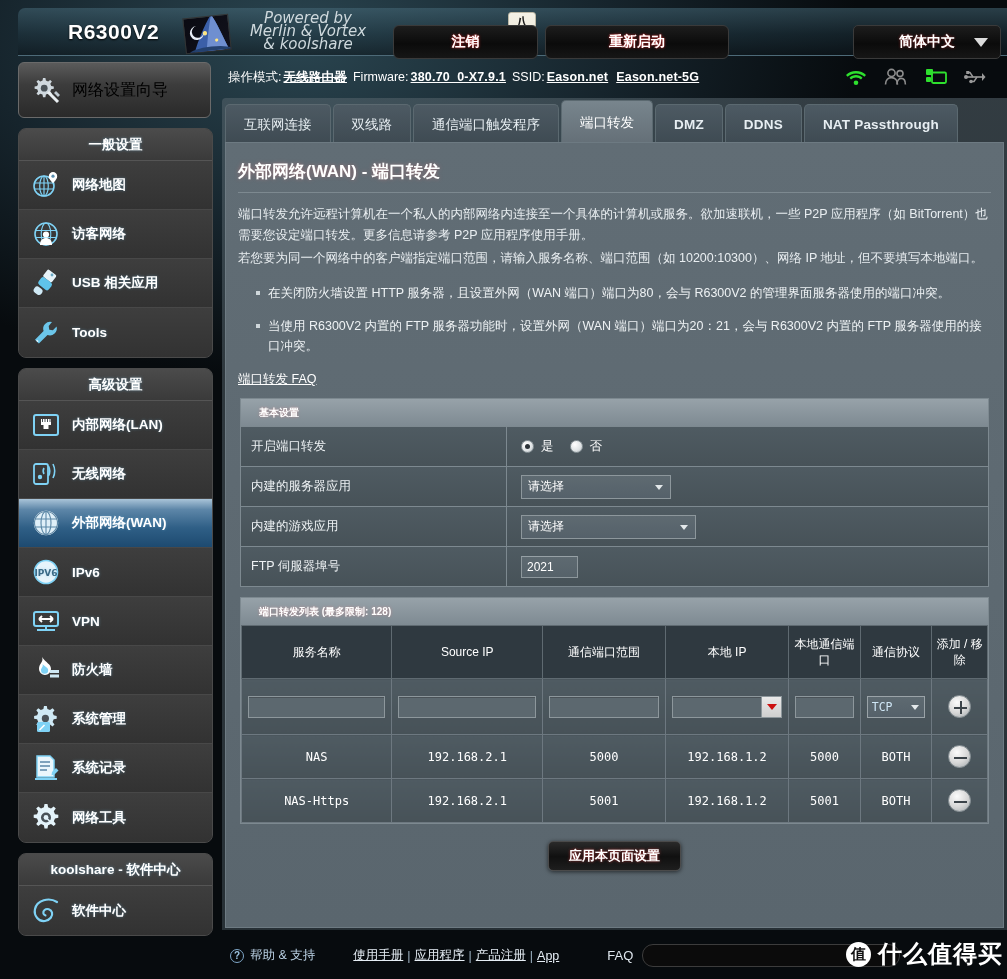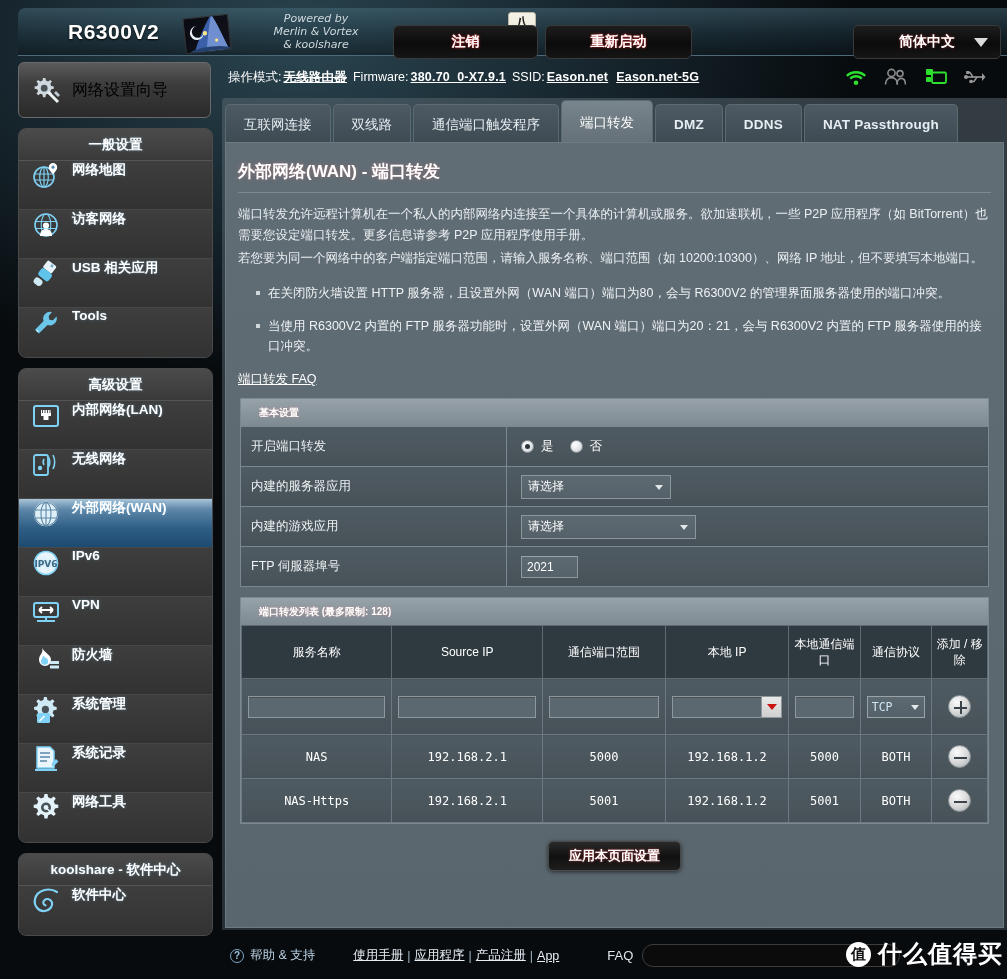--- a/index.html
+++ b/index.html
@@ -33,42 +33,42 @@
     letter-spacing: .5px; text-shadow: 0 1px 2px #000;
   }
   .logo-wrap { position: absolute; left: 160px; top: 2px; width: 220px; height: 46px; }
   .hat-img {
     position: absolute; left: 6px; top: 6px; width: 46px; height: 36px;
     background: linear-gradient(135deg,#0a0a12 0%, #12121c 100%);
     border: 1px solid #333; transform: rotate(-6deg); overflow: hidden;
   }
   .hat-img svg { position:absolute; left:-2px; top:-4px; }
   .powered {
-    position: absolute; left: 58px; top: 2px; width: 160px;
-    color: #cfd9dd; font-size: 11px; font-style: italic;
+    position: absolute; left: 50px; top: 2px; width: 160px;
+    color: #cfd9dd; font-size: 15px; font-style: italic;
     font-family: "DejaVu Sans", sans-serif; line-height: 13px; text-align: center;
   }
   .tile {
     position: absolute; left: 330px; top: 2px; width: 28px; height: 44px;
     background: linear-gradient(180deg,#f4f1e6 0%, #e8e3d2 100%);
     border: 1px solid #bdb8a6; border-radius: 3px;
     color: #1a1a1a; font-size: 13px; text-align: center;
     line-height: 19px; font-weight: bold;
   }
   .tile .t2 { color: #a0201a; }
   .hdr-btn {
     position: absolute; top: 17px; height: 34px;
     background: linear-gradient(180deg,#1d1d1d 0%, #0b0b0b 55%, #161616 100%);
     border: 1px solid #3a3a3a; border-radius: 6px;
     color: #fff; font-size: 14px; font-weight: bold;
     display: flex; align-items: center; justify-content: center;
     text-shadow: 0 0 3px rgba(200,40,40,.85), 0 0 1px rgba(200,40,40,.9);
   }
   #btn-logout { left: 375px; width: 145px; }
-  #btn-reboot { left: 527px; width: 147px; }
+  #btn-reboot { left: 527px; width: 184px; }
   .lang-sel {
     position: absolute; left: 835px; top: 17px; width: 148px; height: 34px;
     background: linear-gradient(180deg,#1d1d1d 0%, #0b0b0b 55%, #161616 100%);
     border: 1px solid #3a3a3a; border-radius: 5px;
     display: flex; align-items: center; justify-content: center;
     color: #fff; font-size: 14px; font-weight: bold;
     text-shadow: 0 0 3px rgba(200,40,40,.6);
   }
   .lang-sel .caret {
     position: absolute; right: 12px; top: 12px;
@@ -106,21 +106,21 @@
     background: linear-gradient(180deg,#3a3a3a 0%, #313131 100%);
   }
   .side-head {
     height: 32px; display: flex; align-items: center; justify-content: center;
     color: #fff; font-size: 13.5px; font-weight: bold;
     background: linear-gradient(180deg,#4b4b4b 0%, #3a3a3a 100%);
     border-bottom: 1px solid #555;
     text-shadow: 0 0 3px rgba(120,190,230,.5);
   }
   .side-item {
-    height: 49px; display: flex; align-items: flex-start; gap: 11px;
+    height: 49px; display: flex; align-items: center; gap: 11px;
     padding-left: 12px; border-bottom: 1px solid #484848;
     color: #fff; font-size: 13.5px; font-weight: bold;
     background: linear-gradient(180deg,#3e3e3e 0%, #323232 100%);
     text-shadow: 0 0 3px rgba(120,190,230,.45);
   }
   .side-item:last-child { border-bottom: none; }
   .side-item.active {
     background: linear-gradient(180deg,#a9c4d8 0%, #5d86a8 22%, #2f5f86 60%, #1d4a70 100%);
     color: #fff;
   }

